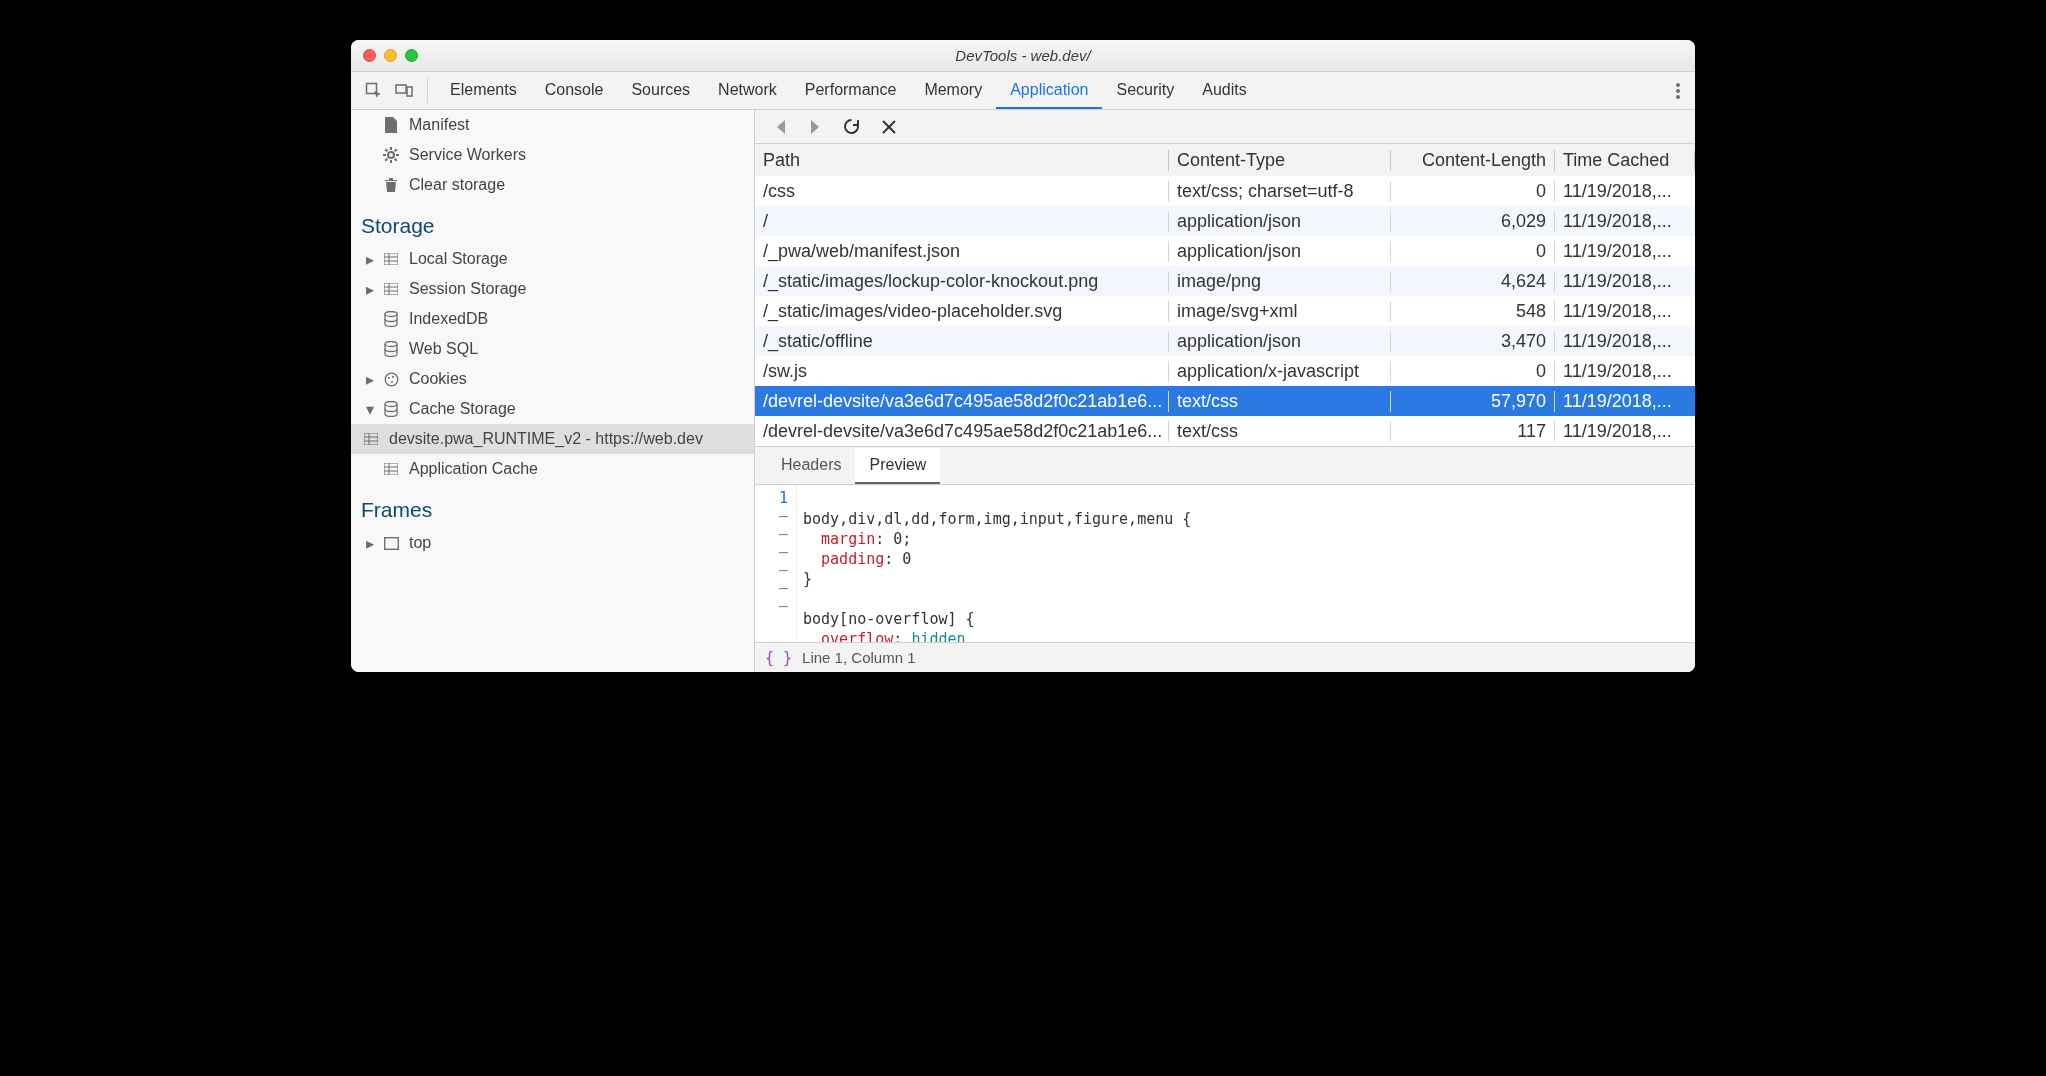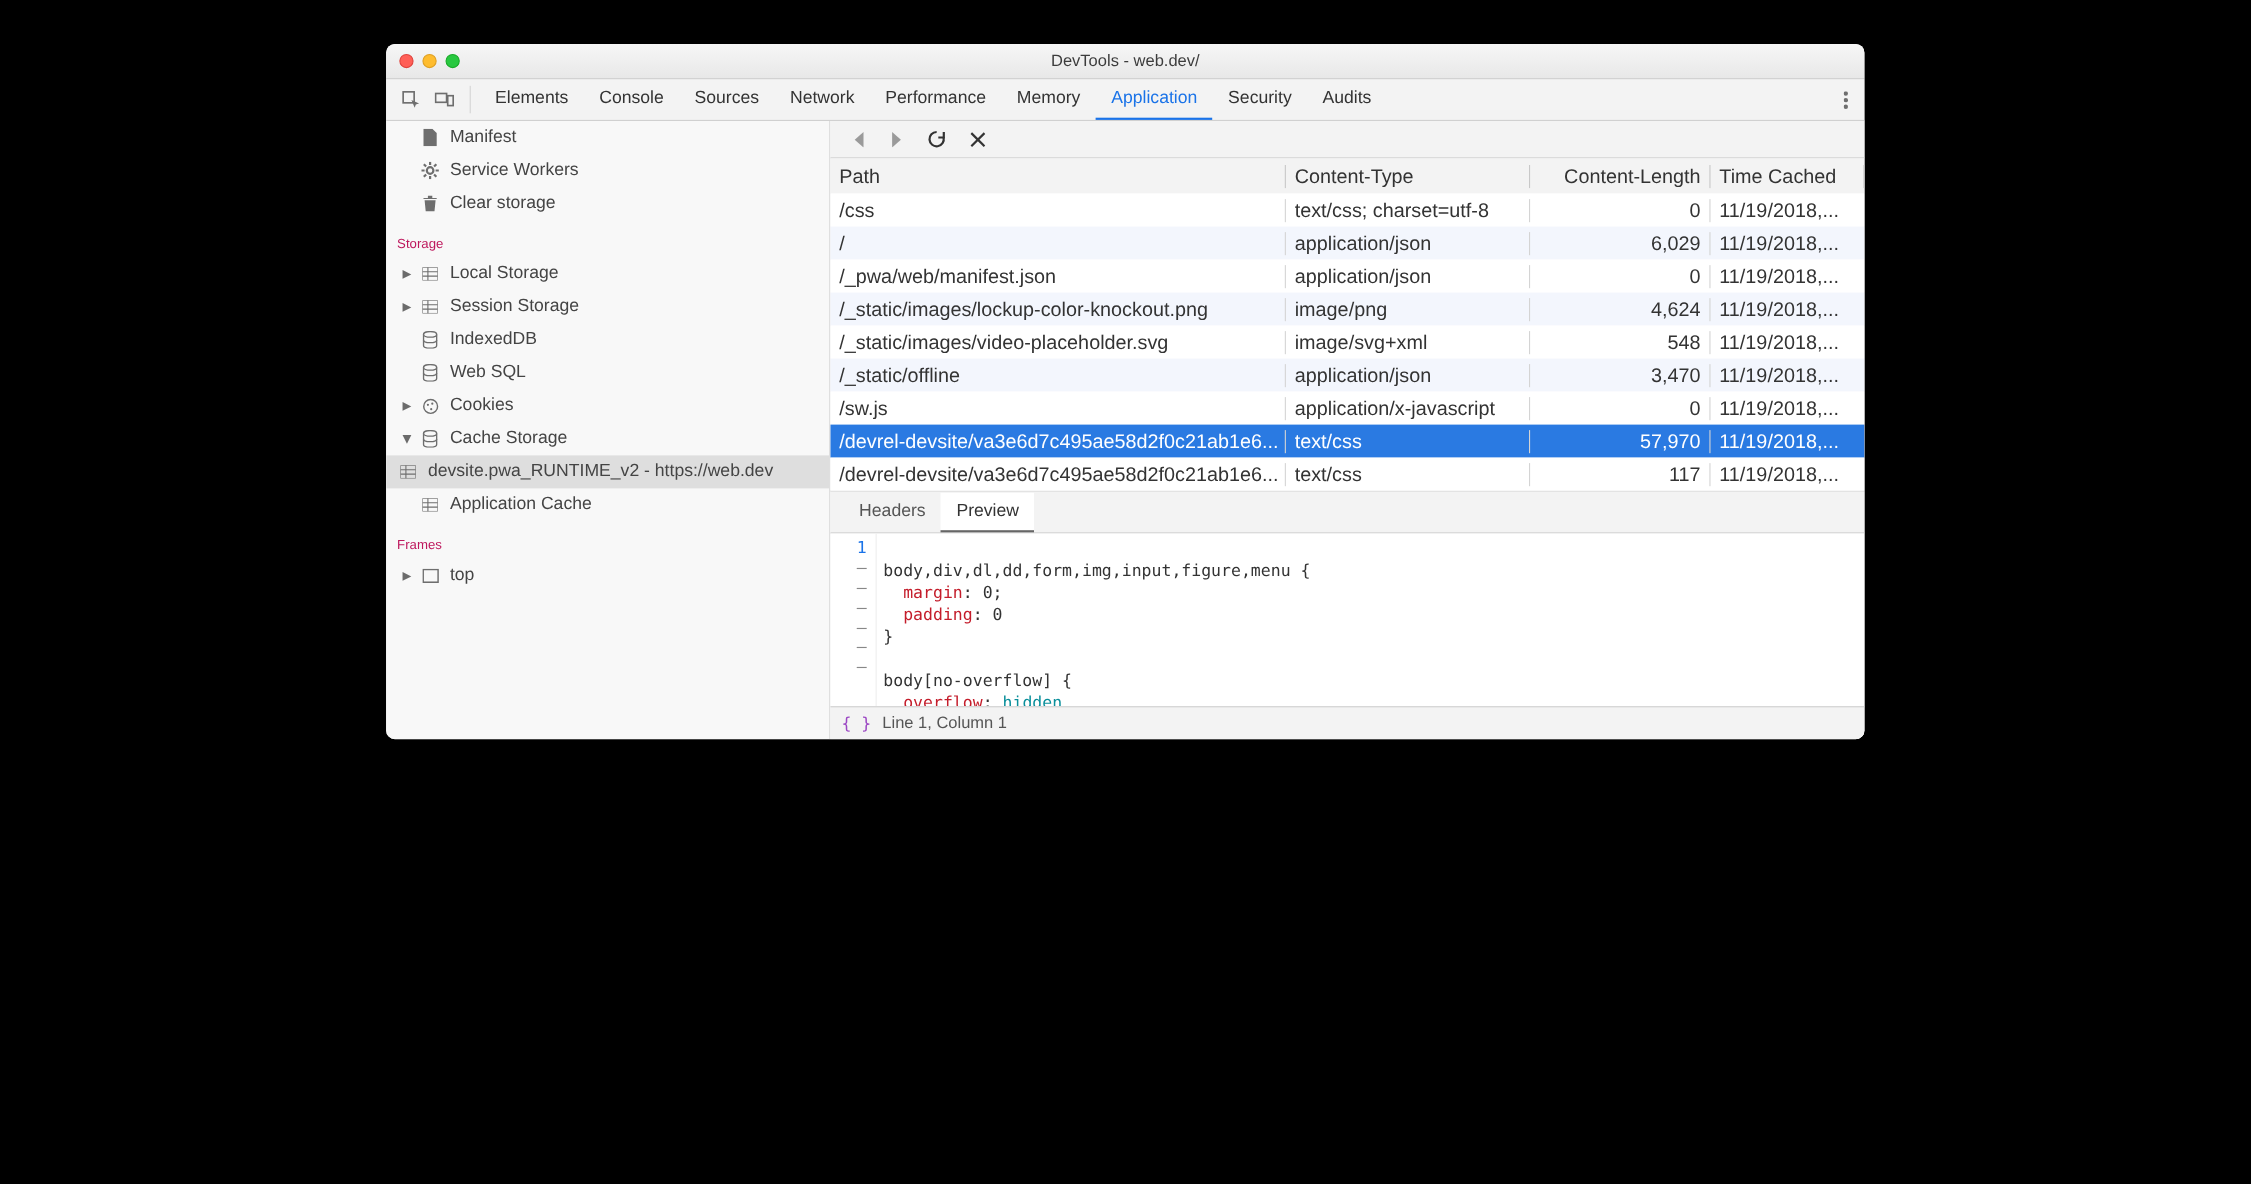--- a/index.html
+++ b/index.html
@@ -24,20 +24,21 @@
     display: flex;
     flex-direction: column;
   }
   .titlebar {
     height: 32px;
     background: linear-gradient(#f6f6f6,#e8e8e8);
     border-bottom: 1px solid #cfcfcf;
     display: flex;
     align-items: center;
     position: relative;
+    font-style: italic;
   }
   .traffic { display: flex; gap: 8px; margin-left: 12px; }
   .dot { width: 13px; height: 13px; border-radius: 50%; }
   .dot.red { background:#ff5f57; border:1px solid #e0443e; }
   .dot.yellow { background:#febc2e; border:1px solid #dfa023; }
   .dot.green { background:#28c840; border:1px solid #1aab29; }
   .titlebar .title {
     position: absolute; left: 0; right: 0; text-align: center;
     font-size: 15px; color: #3c3c3c;
   }
@@ -71,21 +72,21 @@
     width: 404px;
     background: #f8f8f8;
     border-right: 1px solid #d0d0d0;
     overflow: hidden;
     font-size: 16px;
     color: #444;
   }
   .sb-item { display:flex; align-items:center; height:30px; padding-left: 30px; cursor:pointer; }
   .sb-item.indent { padding-left: 48px; }
   .sb-item .arrow { width:14px; display:inline-flex; justify-content:center; color:#6b6b6b; margin-left:-18px; margin-right:4px;}
-  .sb-section { font-size:12px; color:#be185d; padding: 14px 0 6px 10px; }
+  .sb-section { font-size:21px; color:#0c4a6e; padding: 14px 0 6px 10px; }
   .sb-icon { width:20px; display:inline-flex; justify-content:center; margin-right:8px; color:#555; }
   .sb-item.selected { background:#dedede; }
   .sb-item.muted { white-space:nowrap; overflow:hidden;padding-left:10px; }
 
   
   .main { flex:1; display:flex; flex-direction:column; background:#fff; }
   .toolbar-row {
     height: 34px; background:#f3f3f3; border-bottom:1px solid #d0d0d0;
     display:flex; align-items:center; padding-left:20px; gap:22px;
   }

